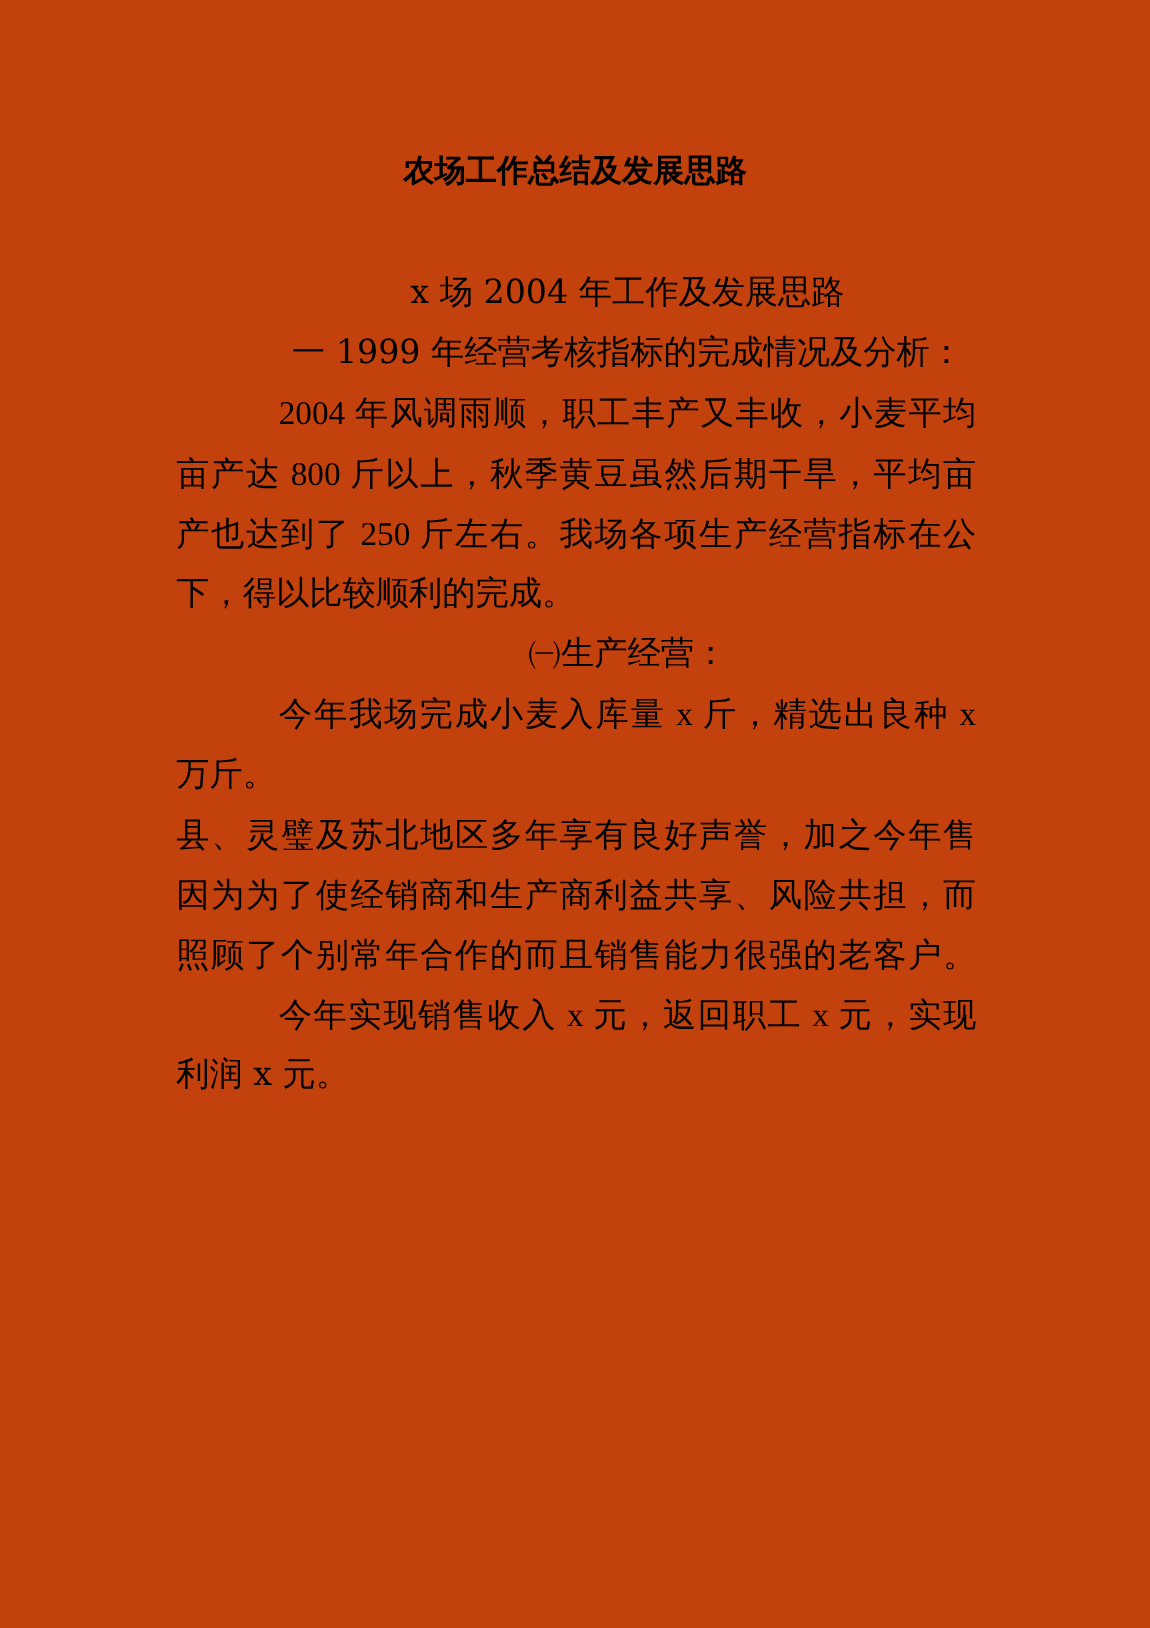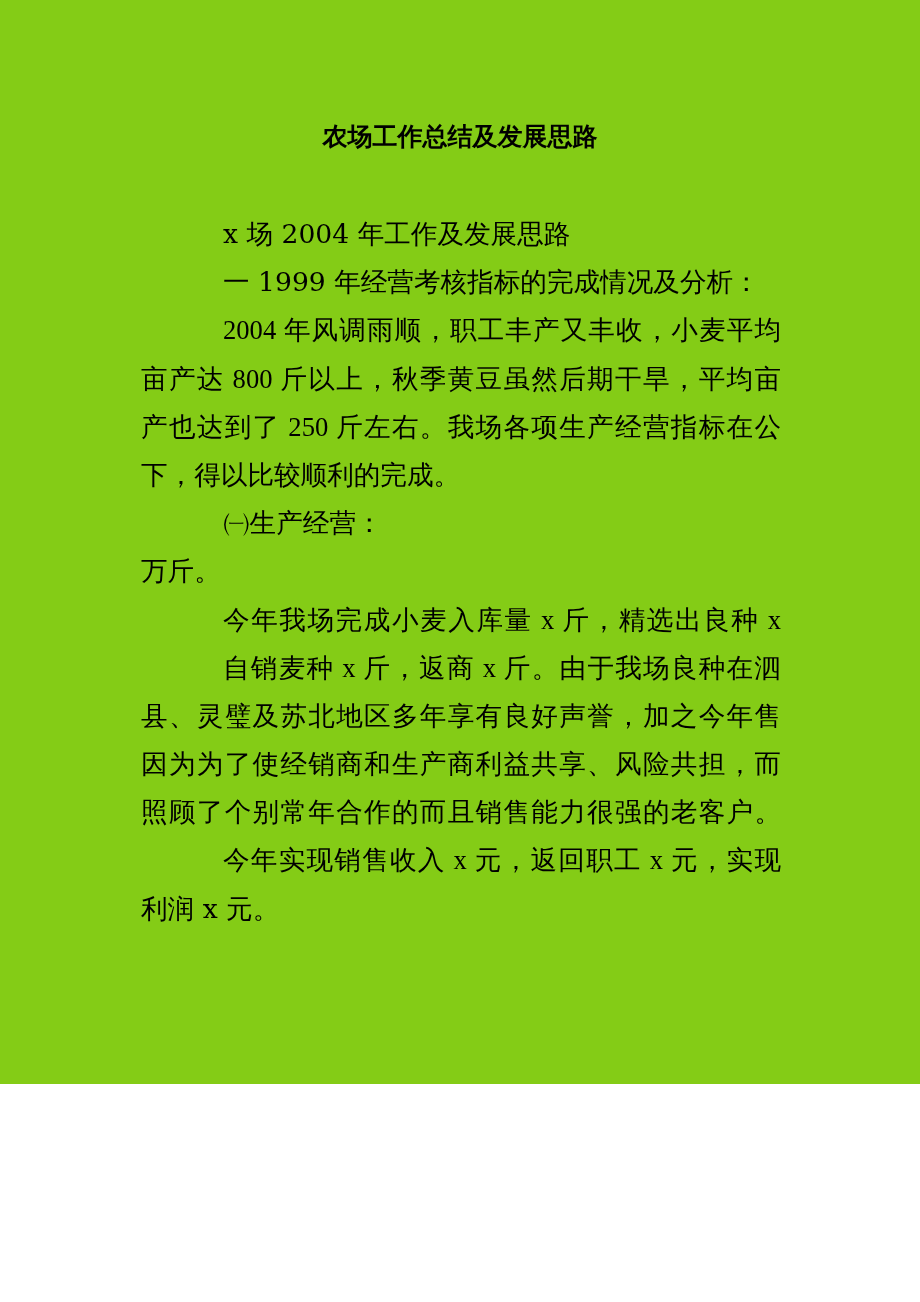--- a/index.html
+++ b/index.html
@@ -1,50 +1,49 @@
 <!DOCTYPE html>
 <html><head>
 <meta charset="utf-8">
 <style>
   html, body { margin: 0; padding: 0; background: #ffffff; }
   body { width: 920px; height: 1302px; position: relative; overflow: hidden; }
   .page {
-    position: absolute; left: 0; top: 0; width: 920px; height: 1084px;
-    background: #84cc16; color: #000000;
+    position: absolute; left: 0; top: 0; width: 920px; height: 1302px;
+    background: #c2410c; color: #000000;
     font-family: "DejaVu Serif", "Liberation Serif", serif;
   }
   .title {
     position: absolute; left: 0; top: 118px; width: 920px;
     text-align: center; font-size: 25px; font-weight: bold;
     letter-spacing: 0px; line-height: 38px;
     font-family: "DejaVu Sans", "Liberation Sans", sans-serif;
   }
   .body {
     position: absolute; left: 141px; top: 210px; width: 640px;
     font-size: 26.6px; line-height: 48.2px;
   }
   .line { height: 48.2px; white-space: nowrap; overflow: visible; }
-  .indent { padding-left: 82px; }
+  .indent { padding-left: 82px; text-align: center; }
   .justify { text-align: justify; text-align-last: justify; font-family: Liberation Serif, serif; }
 </style>
 </head>
 <body>
 
 <div class="page">
   <div class="title">农场工作总结及发展思路</div>
   <div class="body">
     <div class="line indent">x 场 2004 年工作及发展思路</div>
     <div class="line indent">一 1999 年经营考核指标的完成情况及分析：</div>
     <div class="line indent justify">2004 年风调雨顺，职工丰产又丰收，小麦平均</div>
     <div class="line justify">亩产达 800 斤以上，秋季黄豆虽然后期干旱，平均亩</div>
     <div class="line justify">产也达到了 250 斤左右。我场各项生产经营指标在公</div>
     <div class="line">下，得以比较顺利的完成。</div>
     <div class="line indent">㈠生产经营：</div>
+    <div class="line indent justify">今年我场完成小麦入库量 x 斤，精选出良种 x</div>
     <div class="line">万斤。</div>
-    <div class="line indent justify">今年我场完成小麦入库量 x 斤，精选出良种 x</div>
-    <div class="line indent justify">自销麦种 x 斤，返商 x 斤。由于我场良种在泗</div>
     <div class="line justify">县、灵璧及苏北地区多年享有良好声誉，加之今年售</div>
     <div class="line justify">因为为了使经销商和生产商利益共享、风险共担，而</div>
     <div class="line justify">照顾了个别常年合作的而且销售能力很强的老客户。</div>
     <div class="line indent justify">今年实现销售收入 x 元，返回职工 x 元，实现</div>
     <div class="line">利润 x 元。</div>
   </div>
 </div>
 
 </body></html>

